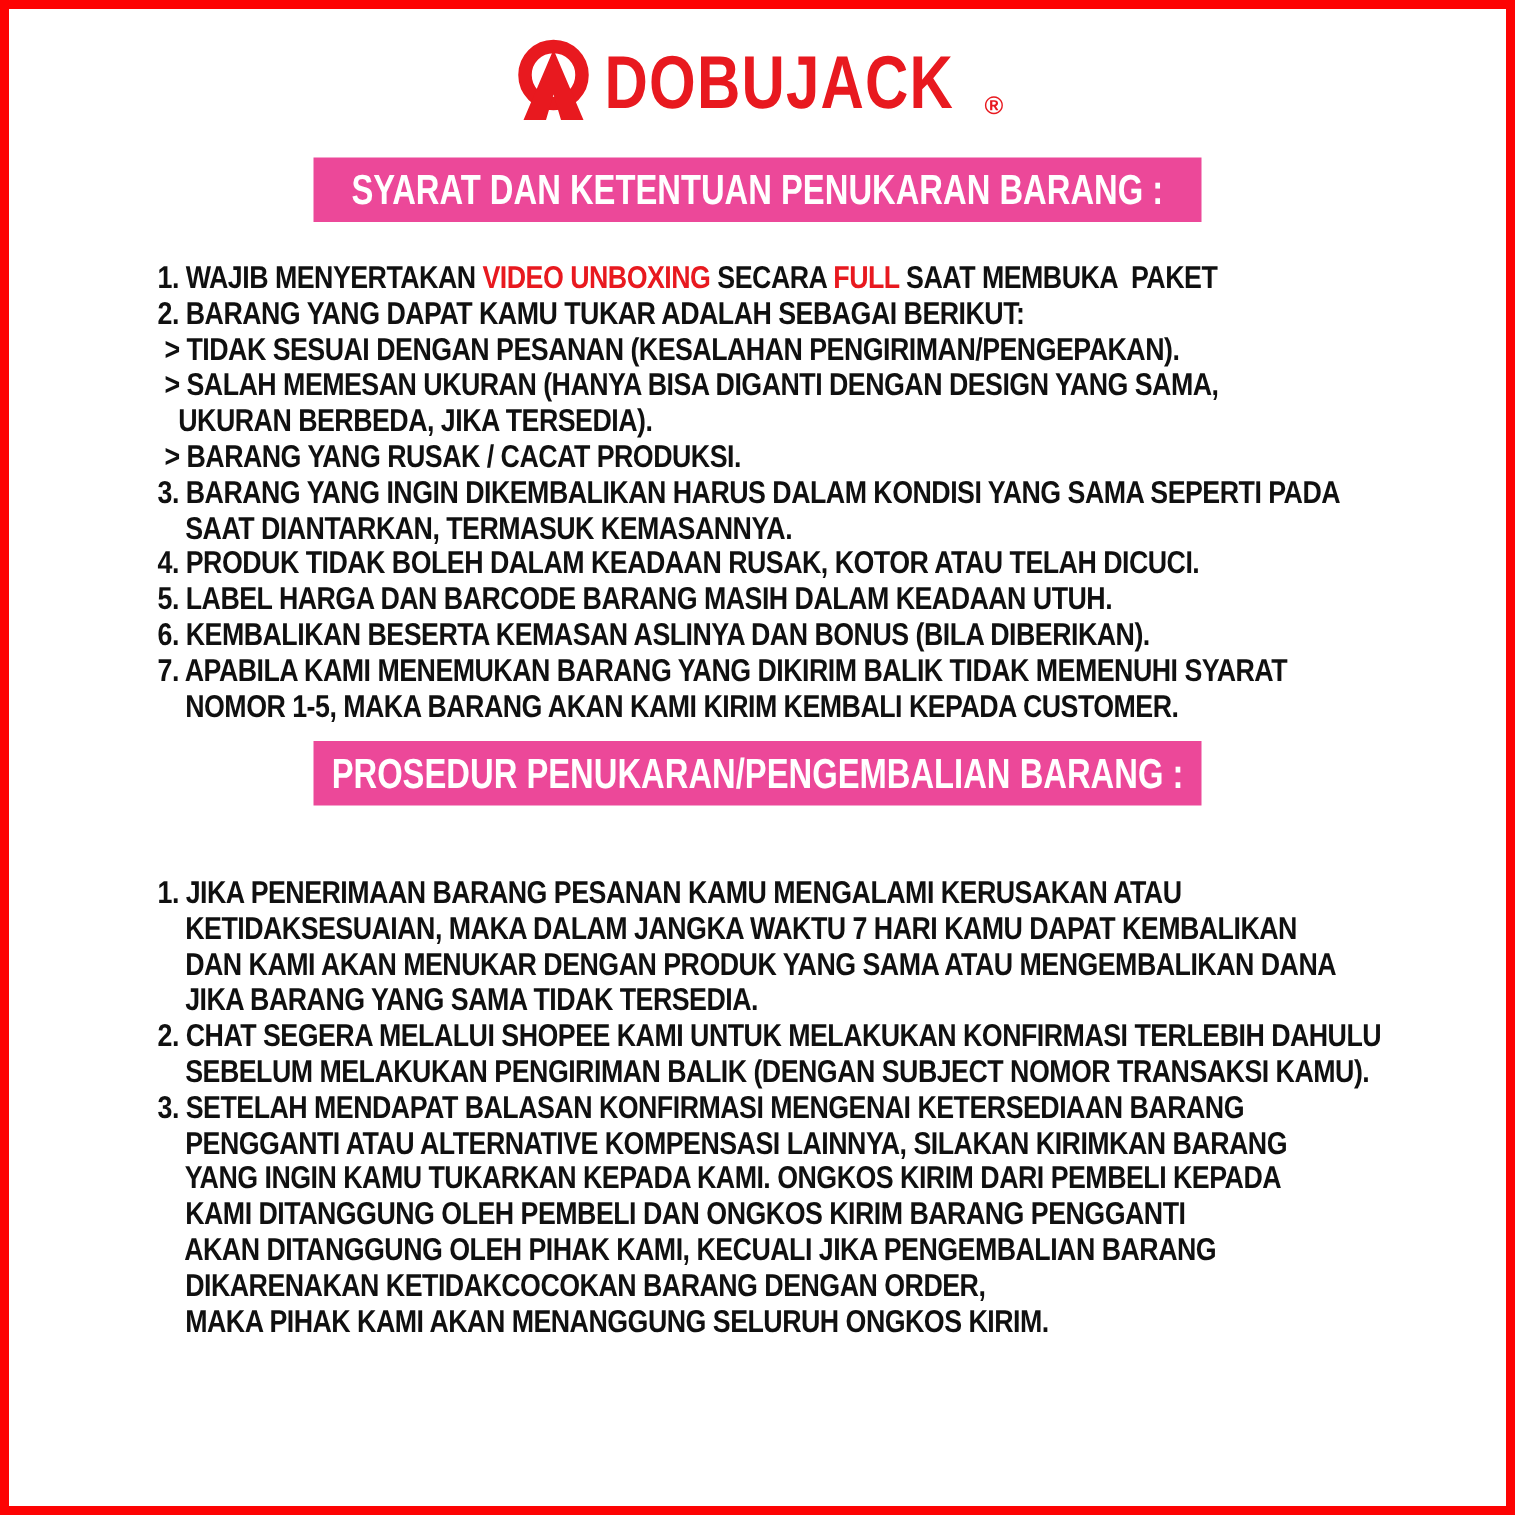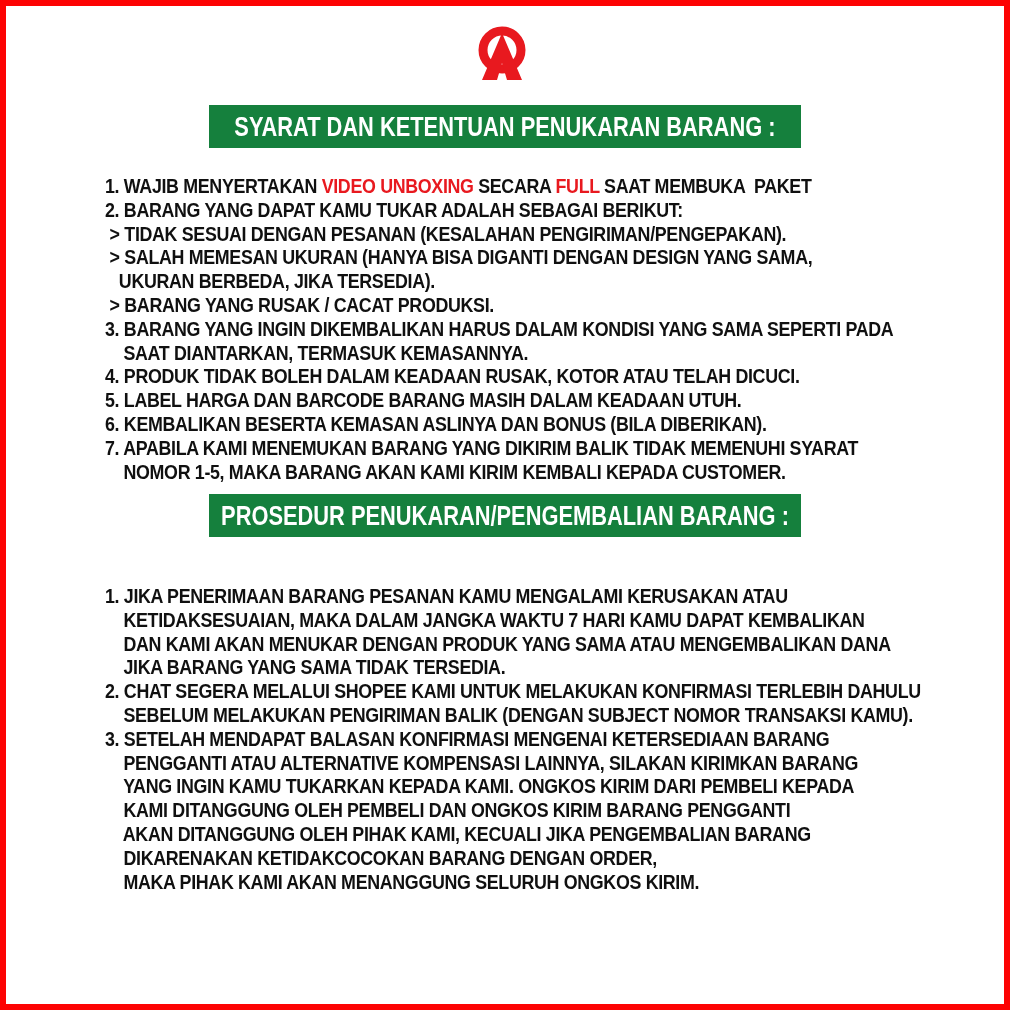--- a/index.html
+++ b/index.html
@@ -46,21 +46,21 @@
     padding-bottom: 3px;
     line-height: 1;
   }
   
   .band {
     position: absolute;
     left: 50%;
     transform: translateX(-50%);
     width: 592px;
     height: 43px;
-    background: #15803d;
+    background: #ec4899;
     display: flex;
     align-items: center;
     justify-content: center;
   }
   .band-title {
     color: #ffffff;
     font-size: 28px;
     font-weight: 800;
     letter-spacing: 0;
     white-space: pre;
@@ -91,20 +91,24 @@
 </head>
 <body>
 
 <div class="frame"></div>
 
 <div class="logo-row">
   <svg class="logo-icon" viewBox="0 0 56 56" aria-hidden="true">
     <circle cx="28" cy="24" r="19" fill="none" stroke="#e8191f" stroke-width="9"></circle>
     <polygon points="28,7 48,54 33,54 28,37 23,54 8,54" fill="#e8191f"></polygon>
   </svg>
+  <div class="logo-flex">
+    <div class="wordmark">DOBUJACK</div>
+    <div class="regmark">®</div>
+  </div>
 </div>
 
 <div class="band" id="band-1">
   <div class="band-title">SYARAT DAN KETENTUAN PENUKARAN BARANG :</div>
 </div>
 <div class="lines" id="lines-1">
     <div class="line"><span>1. WAJIB MENYERTAKAN </span><span class="hl">VIDEO UNBOXING</span><span> SECARA </span><span class="hl">FULL</span><span> SAAT MEMBUKA  PAKET</span></div>
     <div class="line"><span>2. BARANG YANG DAPAT KAMU TUKAR ADALAH SEBAGAI BERIKUT:</span></div>
     <div class="line"><span> &gt; TIDAK SESUAI DENGAN PESANAN (KESALAHAN PENGIRIMAN/PENGEPAKAN).</span></div>
     <div class="line"><span> &gt; SALAH MEMESAN UKURAN (HANYA BISA DIGANTI DENGAN DESIGN YANG SAMA,</span></div>

